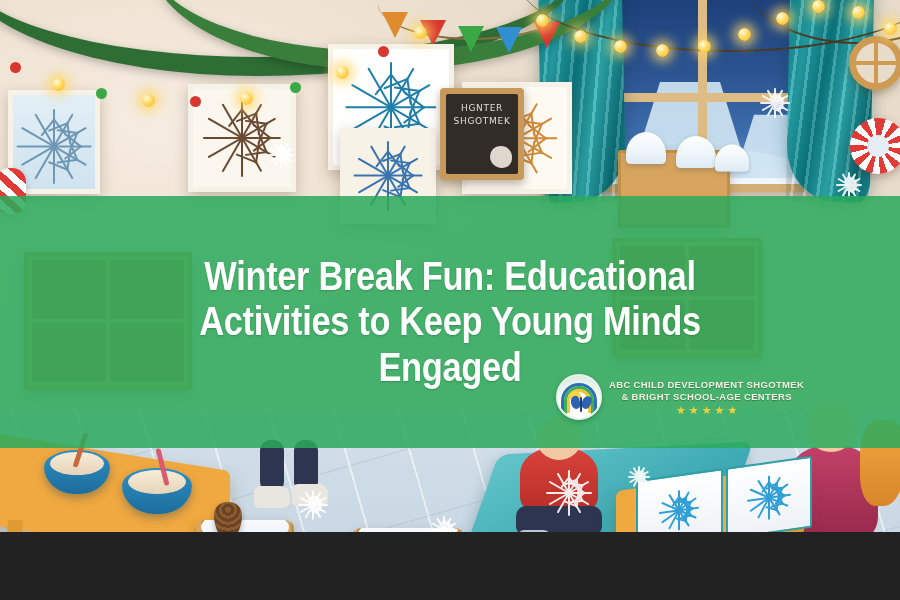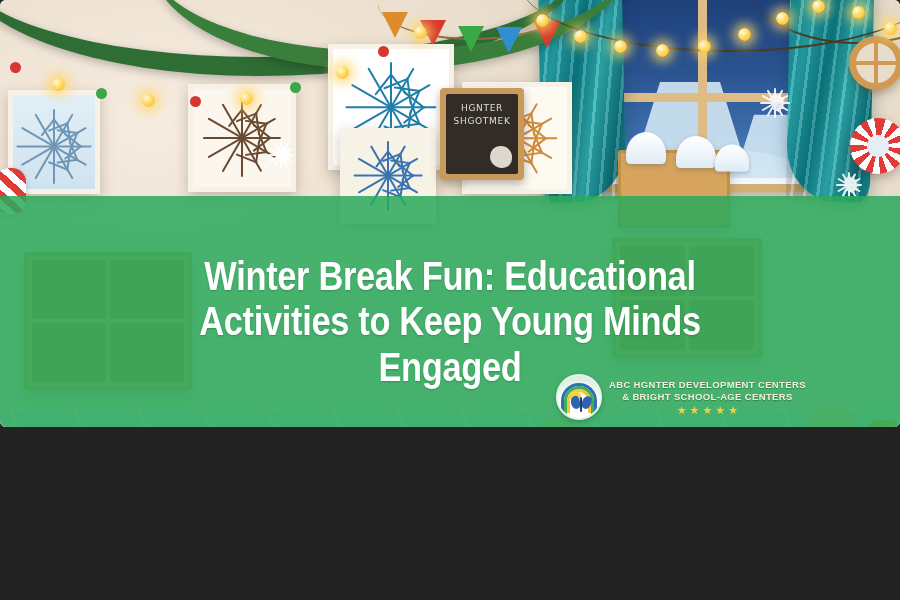--- a/index.html
+++ b/index.html
@@ -1,24 +1,23 @@
 <!DOCTYPE html>
 <html><head>
 <meta charset="utf-8">
 <title>Winter Break Fun Blog Header</title>
 <style>
   html,body{margin:0;padding:0;background:#222;}
   *{box-sizing:border-box;}
   .banner{
     position:relative;
-    width:900px;height:427px;
+    width:900px;height:532px;
     overflow:hidden;
     font-family:"Liberation Sans", sans-serif;
     user-select:none;
-    border-radius:6px;
   }
 
   
   .scene{position:absolute;inset:0;overflow:hidden;}
 
   
   .wall{
     position:absolute;left:0;top:0;width:900px;height:430px;
     background:
       radial-gradient(ellipse 420px 240px at 160px 120px, #f6ece0 0%, #eee2d2 60%, #e7dbca 100%),
@@ -605,21 +604,21 @@
       <div class="rainbow"></div>
       <div class="rainbow r2"></div>
       <div class="rainbow r3"></div>
       <div class="sun"></div>
       <div class="butterfly">
         <span class="wl"></span>
         <span class="wr"></span>
       </div>
     </div>
     <div class="brand-text">
-      <div class="brand-line">ABC HGNTER DEVELOPMENT CENTERS</div>
+      <div class="brand-line">ABC CHILD DEVELOPMENT SHGOTMEK</div>
       <div class="brand-line">&amp; BRIGHT SCHOOL-AGE CENTERS</div>
       <div class="stars" id="brand-stars">
           <span style="color: rgb(242, 207, 63);">★</span>
           <span style="color: rgb(242, 207, 63);">★</span>
           <span style="color: rgb(242, 207, 63);">★</span>
           <span style="color: rgb(242, 207, 63);">★</span>
           <span style="color: rgb(242, 207, 63);">★</span>
         </div>
     </div>
   </div>

